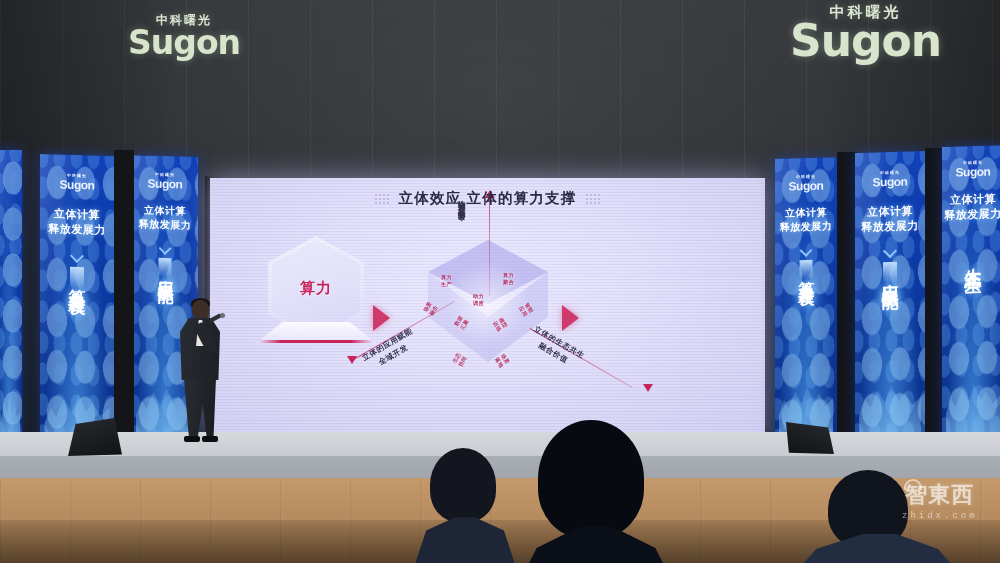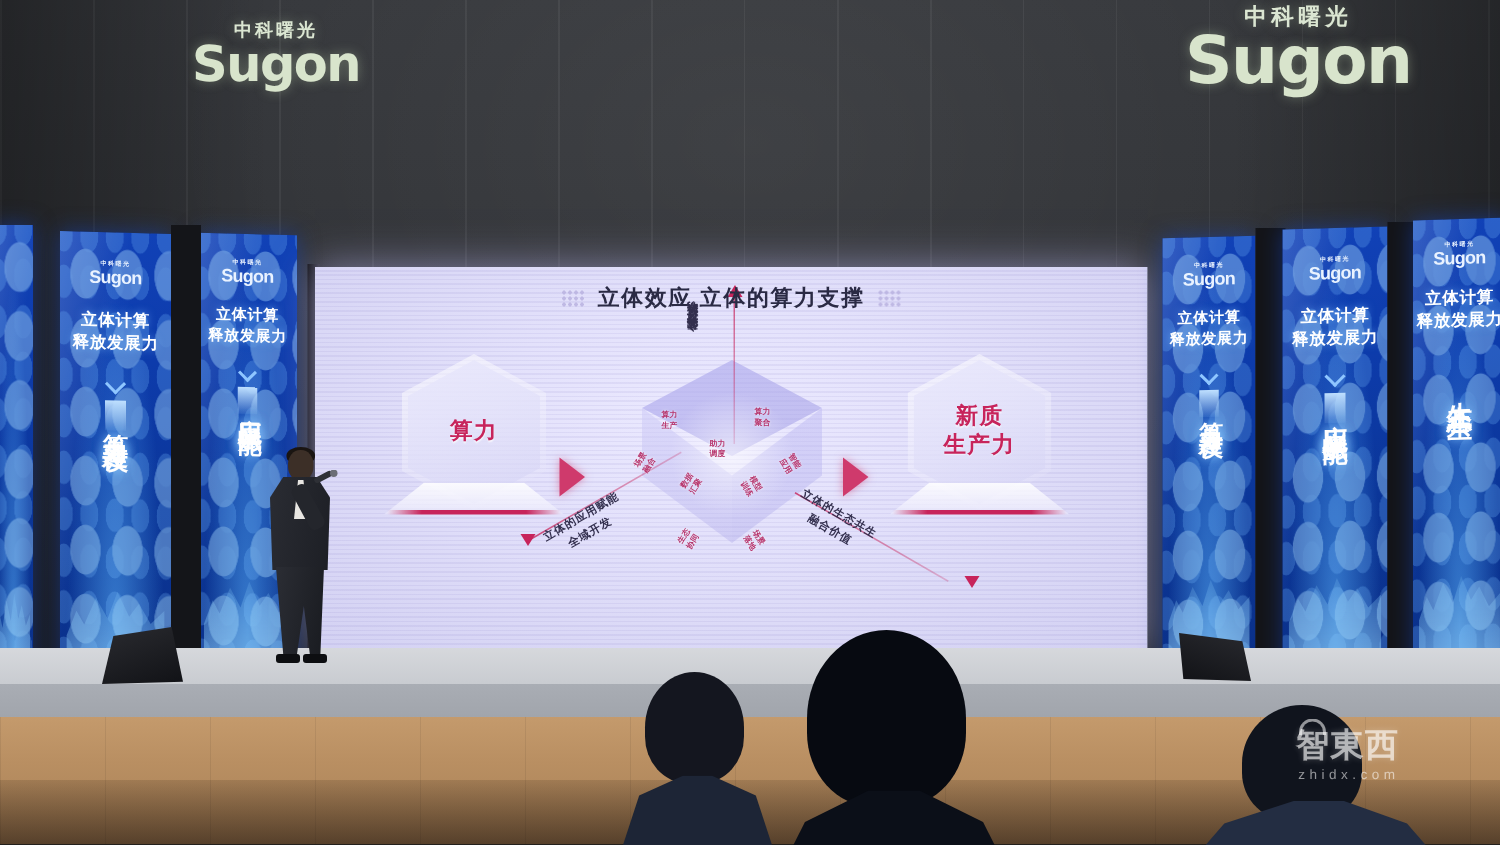--- a/index.html
+++ b/index.html
@@ -248,22 +248,22 @@
   #aud2 .aud-head{left:38px;top:0px;width:106px;height:118px;background:#070a11;}
   #aud2 .aud-sh{left:-10px;top:100px;width:212px;height:70px;background:#0b0f18;
     clip-path:polygon(12% 100%,22% 40%,42% 10%,58% 10%,78% 40%,88% 100%);}
 
   #aud3{left:770px;top:470px;width:200px;height:93px;}
   #aud3 .aud-head{left:58px;top:0px;width:80px;height:78px;background:#10141d;}
   #aud3 .aud-sh{left:0px;top:58px;width:210px;height:50px;background:#232d42;
     clip-path:polygon(10% 100%,22% 42%,44% 12%,60% 12%,80% 42%,92% 100%);}
 
   
-  .wm{position:absolute;left:864px;top:486px;z-index:20;text-align:right;
-    color:rgba(255,255,255,.62);user-select:none;}
+  .wm{position:absolute;left:902px;top:486px;z-index:20;text-align:center;
+    color:rgba(255,255,255,.62);user-select:none;font-family:Liberation Mono, monospace;}
   .wm-cn{font-size:22px;font-weight:700;letter-spacing:1px;line-height:1;
     text-shadow:0 0 4px rgba(255,255,255,.25);}
   .wm-en{font-size:9px;letter-spacing:3px;margin-top:3px;color:rgba(255,255,255,.55);}
   .wm-wifi{position:absolute;left:2px;top:-7px;width:14px;height:9px;
     border:2px solid rgba(255,255,255,.55);border-bottom:none;border-radius:9px 9px 0 0;}
 </style>
 </head>
 <body>
 
 <div id="stage">
@@ -399,32 +399,20 @@
 
     <div class="diag" id="diag-r"></div>
     <div class="diag-head" id="dh-r"></div>
     <div class="diag-text" id="dt-r">
       <div>立体的生态共生</div>
       <div>融合价值</div>
     </div>
 
     <div class="tri" id="tri-2"></div>
 
-    <div class="hexwrap" id="hex-right">
-      <div class="hex">
-        <div class="hex-in">
-          <span class="hex-label">
-            <span>新质</span><br>
-            <span>生产力</span>
-          </span>
-        </div>
-      </div>
-      <div class="plinth"></div>
-      <div class="plinth-line"></div>
-    </div>
   </div>
 
   <div class="pylon" id="pyl-3">
     <div class="shine"></div>
     <div class="specks"></div>
     <div class="pylon-logo" style="top:16px;">
       <div class="cn">中科曙光</div>
       <div class="en">Sugon</div>
     </div>
     <div class="pylon-head" style="top:48px;font-size:10px;">

